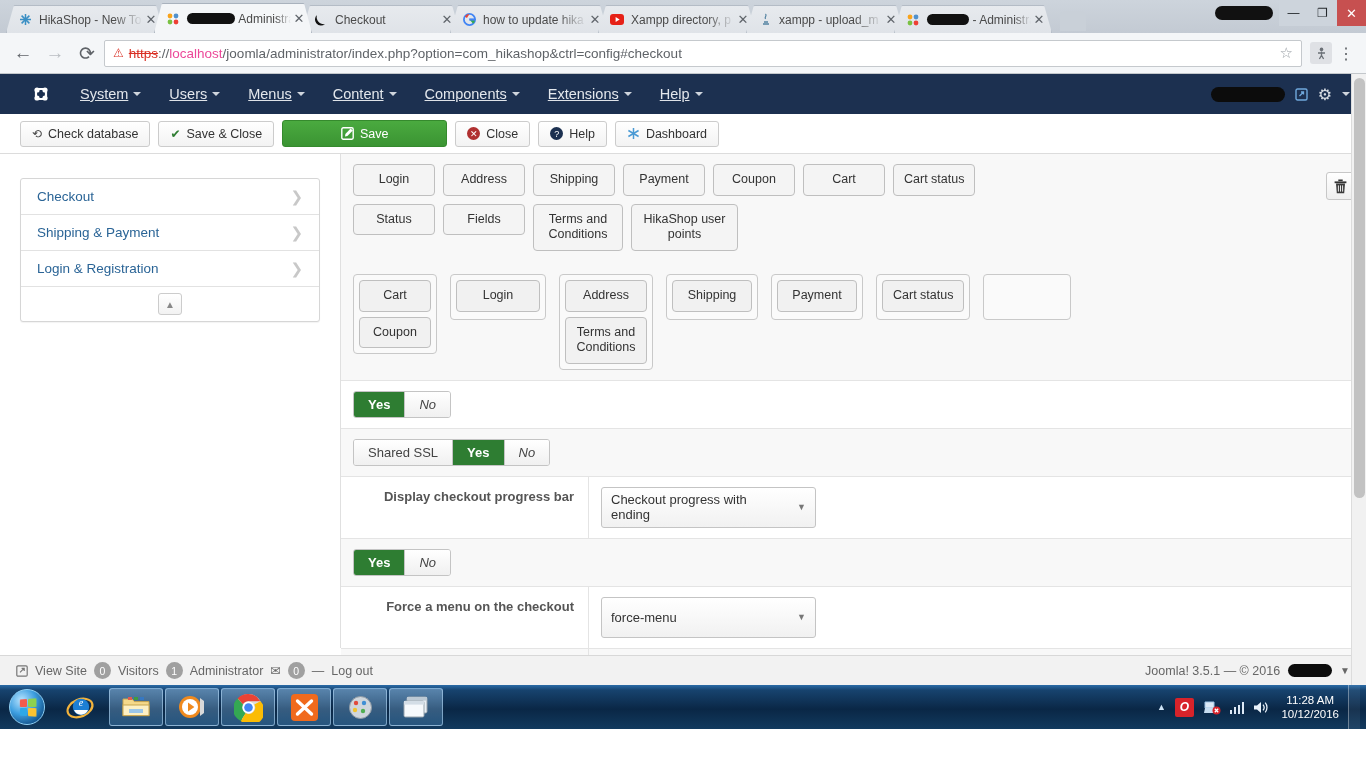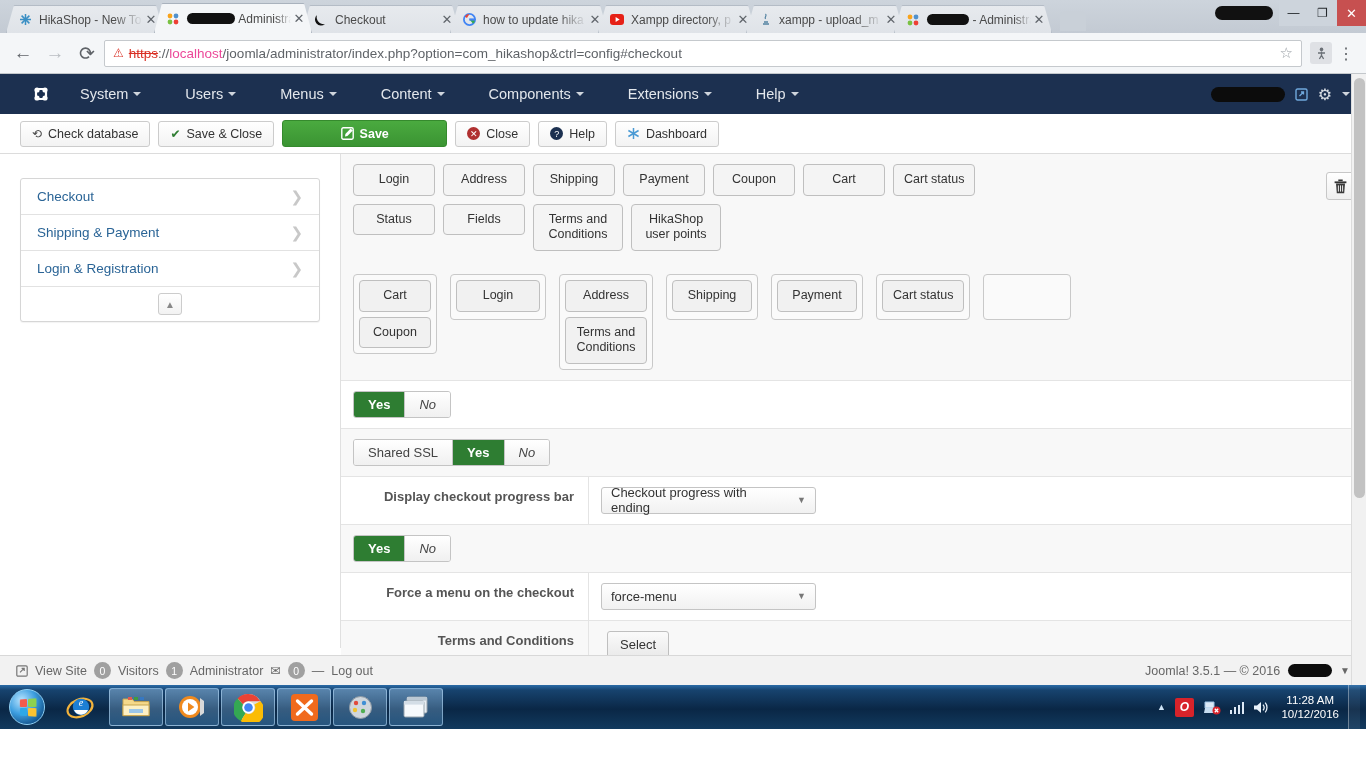--- a/index.html
+++ b/index.html
@@ -83,21 +83,21 @@
   
   .viewport { position: relative; height: 611px; background: #fff; overflow: hidden; }
 
   
   .jnav {
     height: 40px; background: #1c3050; display: flex; align-items: center;
     padding: 0 10px; color: #dfe3e8; font-size: 14.5px;
   }
   .jlogo { width: 26px; height: 26px; margin: 0 12px 0 18px;
            display:flex; align-items:center; justify-content:center; }
-  .jmenu { display: flex; align-items: flex-end; gap: 16px; }
+  .jmenu { display: flex; align-items: flex-end; gap: 0; text-decoration: underline; }
   .jmenu-item { padding: 0 14px; display: flex; align-items: center; gap: 5px;
                 color: #e3e7ec; }
   .caret { width: 0; height: 0; border-left: 4px solid transparent;
            border-right: 4px solid transparent; border-top: 4px solid #cfd5dd; }
   .jnav-right { margin-left: auto; display: flex; align-items: center; gap: 10px;
                 padding-right: 6px; }
   .jnav-redact { width: 74px; height: 15px; background: #0c0c0c; border-radius: 8px; }
   .gear { font-size: 16px; color: #d7dce2; }
 
   
@@ -105,21 +105,21 @@
     height: 40px; background: #fff; border-bottom: 1px solid #dcdcdc;
     display: flex; align-items: center; padding: 0 20px; gap: 8px;
   }
   .tbtn {
     height: 26px; padding: 0 11px; border: 1px solid #ccc; border-radius: 3px;
     background: linear-gradient(#fff,#f3f3f3); font-size: 12.5px; color: #333;
     display: flex; align-items: center; gap: 6px; white-space: nowrap;
   }
   .tbtn.save {
     background: linear-gradient(#4aaa3f,#3b9433); border-color: #358a2d;
-    color: #fff; width: 165px; justify-content: center; height: 27px; font-weight: bold;
+    color: #fff; width: 165px; justify-content: center; height: 27px;
   }
   .ico-check { color: #2f7d32; font-size: 12px; }
   .ico-x { width: 13px; height: 13px; border-radius: 50%; background: #b03030;
            color: #fff; font-size: 9px; display: flex; align-items: center;
            justify-content: center; }
   .ico-q { width: 13px; height: 13px; border-radius: 50%; background: #1c3050;
            color: #fff; font-size: 9px; display: flex; align-items: center;
            justify-content: center; }
   .ico-db { font-size: 12px; color: #444; }
 
@@ -177,21 +177,21 @@
 
   
   .toggle { display: inline-flex; border: 1px solid #c4c4c4; border-radius: 3px;
             overflow: hidden; }
   .tg { padding: 5px 14px; font-size: 13px; background: linear-gradient(#fff,#f0f0f0);
         color: #444; border-right: 1px solid #c4c4c4; }
   .tg:last-child { border-right: none; font-style: italic; }
   .tg.on { background: #2e7d32; color: #fff; font-weight: bold; }
 
   .sel {
-    height: 27px; border: 1px solid #c4c4c4; border-radius: 3px;
+    height: 41px; border: 1px solid #c4c4c4; border-radius: 3px;
     background: linear-gradient(#fff,#f1f1f1); font-size: 13px; color: #333;
     display: inline-flex; align-items: center; padding: 0 9px; gap: 8px;
   }
   .sel .arrow { margin-left: auto; color: #777; font-size: 9px; }
   .inp {
     height: 28px; border: 1px solid #c7c7c7; border-radius: 3px; background: #fff;
     font-size: 13px; color: #333; display: inline-flex; align-items: center;
     padding: 0 8px;
   }
   .btn-select {
@@ -540,21 +540,21 @@
                 <div class="blk">Login</div>
                 <div class="blk">Address</div>
                 <div class="blk">Shipping</div>
                 <div class="blk">Payment</div>
                 <div class="blk">Coupon</div>
                 <div class="blk">Cart</div>
                 <div class="blk">Cart status</div>
                 <div class="blk">Status</div>
                 <div class="blk">Fields</div>
                 <div class="blk" style="width:90px">Terms and Conditions</div>
-                <div class="blk" style="width:90px">HikaShop user points</div>
+                <div class="blk" style="width:107px">HikaShop user points</div>
               </div>
               <div class="trash">
                 <svg width="13" height="15" viewBox="0 0 13 15">
                     <rect x="4.3" y="0.5" width="4.4" height="1.6" fill="#333"></rect>
                     <rect x="0.6" y="2.4" width="11.8" height="1.8" fill="#333"></rect>
                     <path d="M2 4.6 h9 l-0.8 9.6 h-7.4z" fill="#3a3a3a"></path>
                     <g stroke="#fff" stroke-width=".9">
                       <line x1="4.4" y1="6.4" x2="4.4" y2="12.6"></line>
                       <line x1="6.5" y1="6.4" x2="6.5" y2="12.6"></line>
                       <line x1="8.6" y1="6.4" x2="8.6" y2="12.6"></line>

